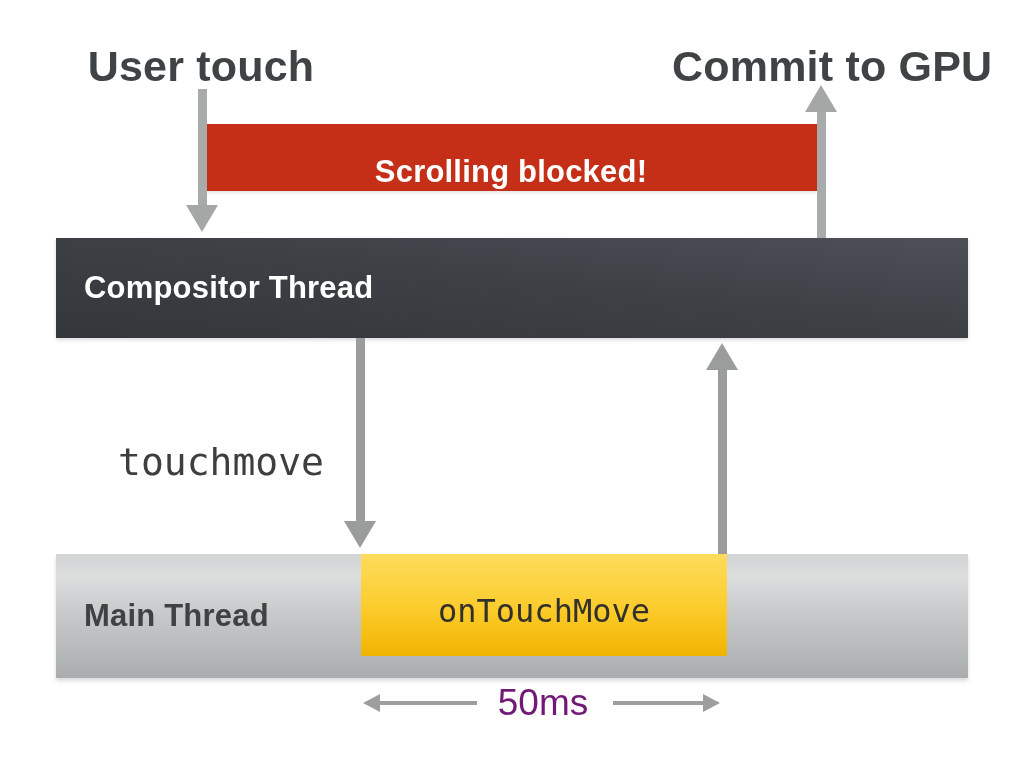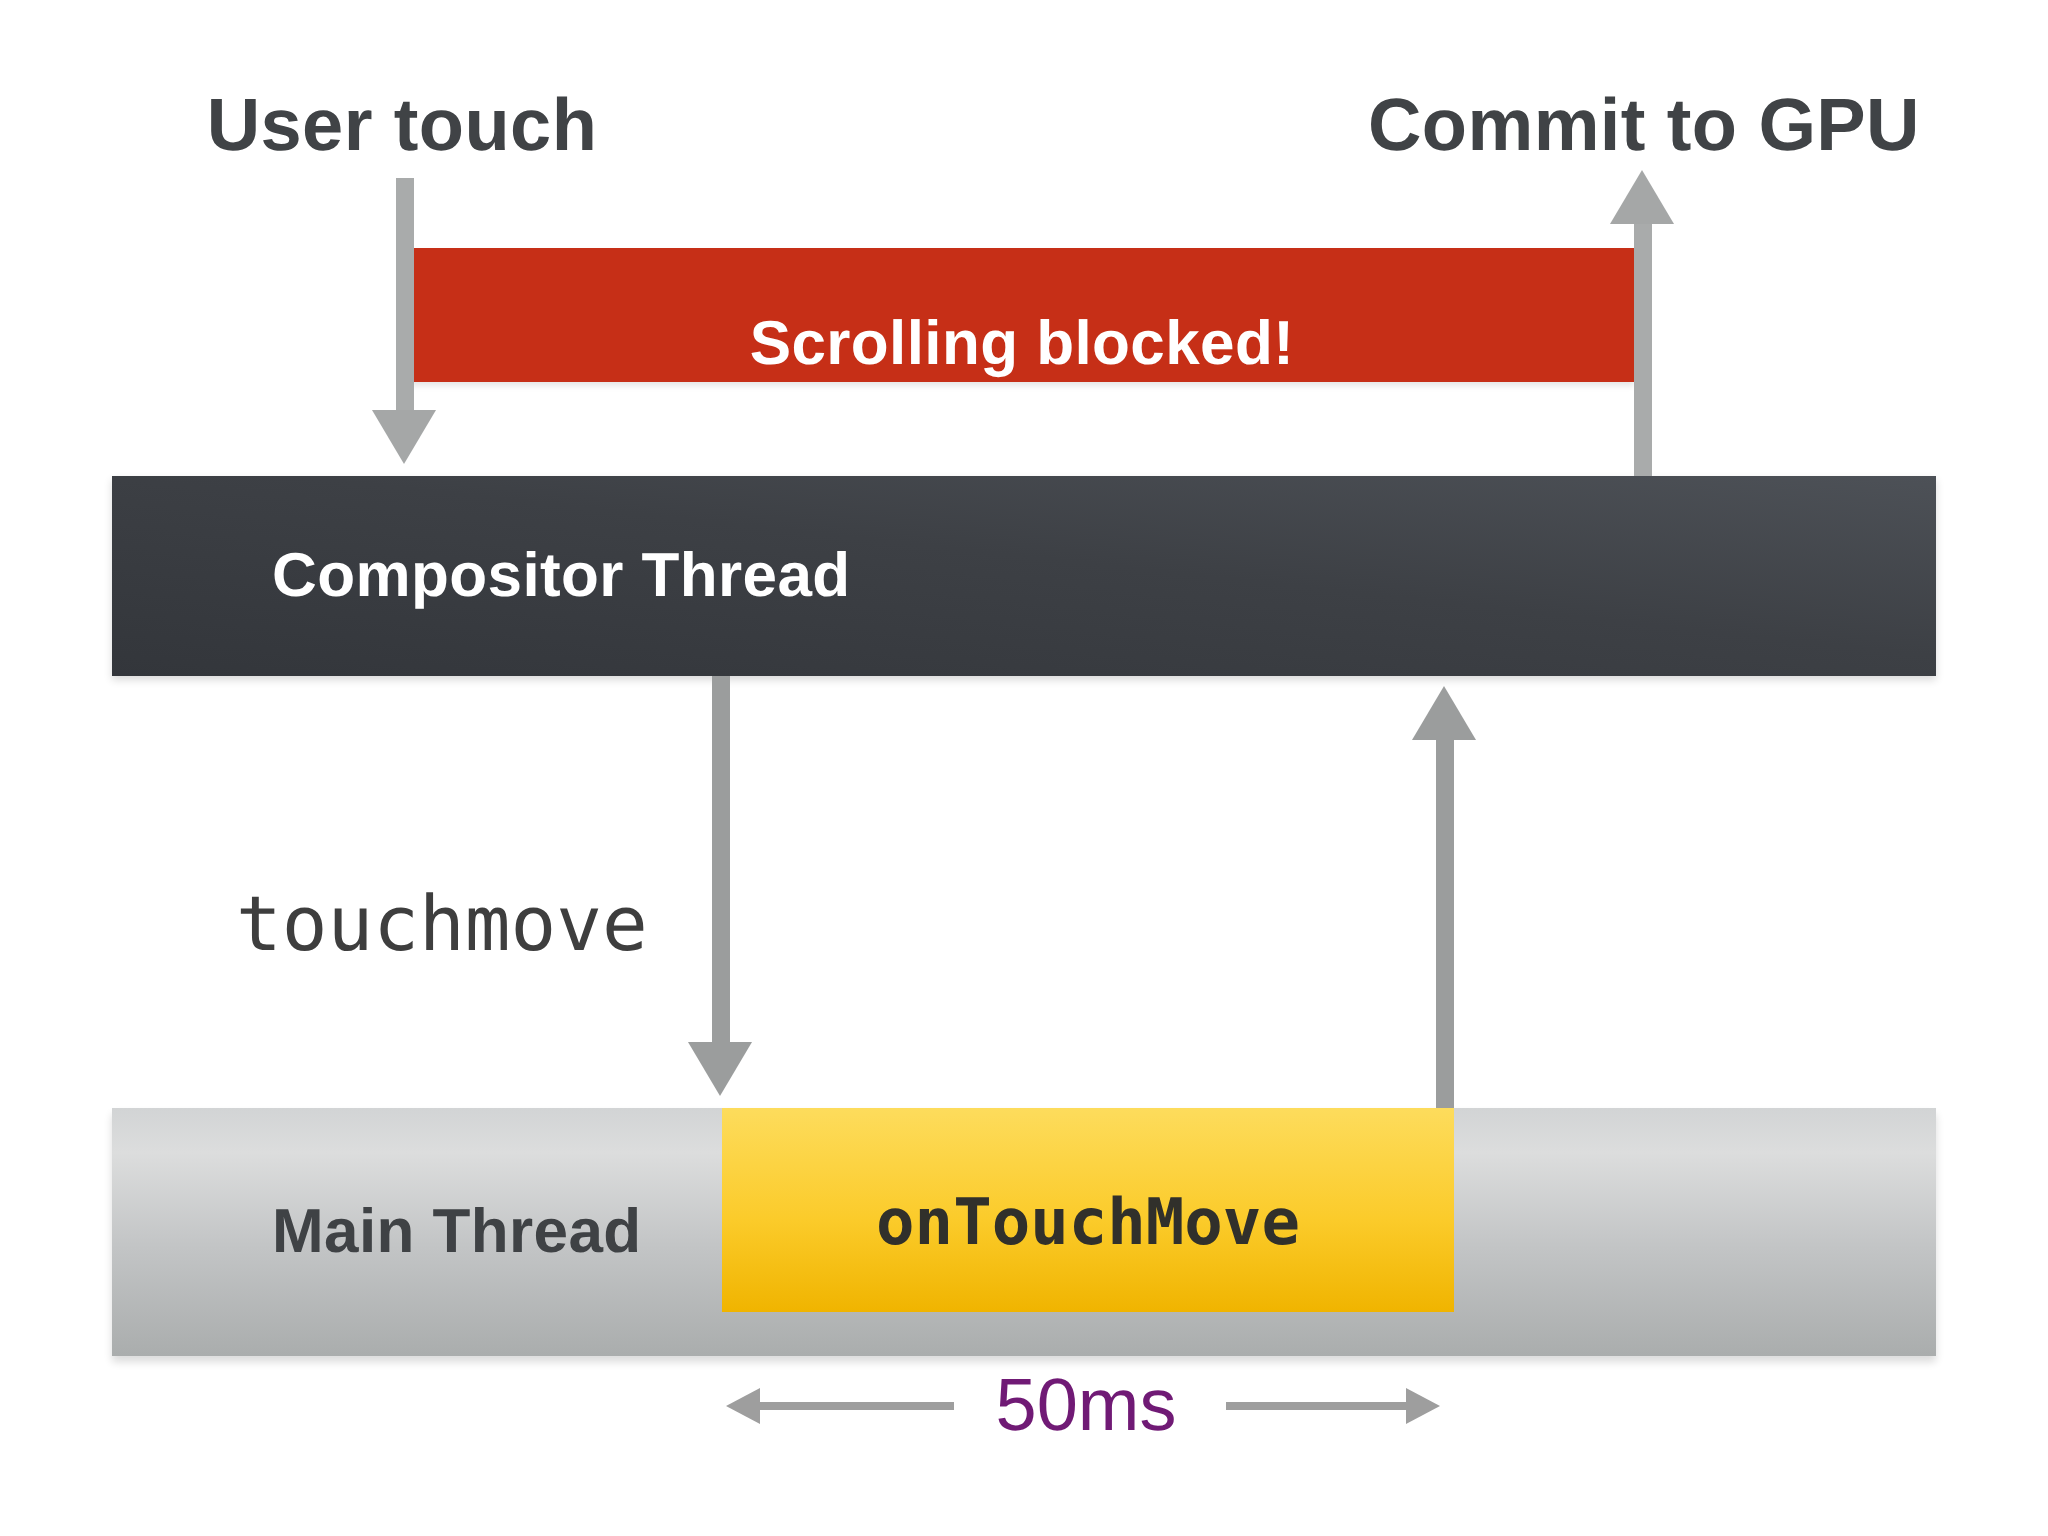--- a/index.html
+++ b/index.html
@@ -6,21 +6,21 @@
   .stage{
     position:relative;
     width:1024px;height:768px;
     background:#ffffff;
     overflow:hidden;
     font-family:"Liberation Sans", sans-serif;
   }
   .heading{
     position:absolute;
     top:42px;
-    font-size:37px;
+    font-size:43px;
     font-weight:700;
     color:#404346;
     text-align:center;
     letter-spacing:0.2px;
     white-space:nowrap;
   }
   #label-user-touch{left:51px;width:300px;}
   #label-commit-gpu{left:672px;width:300px;}
 
   
@@ -37,21 +37,21 @@
   }
 
   
   .bar{
     position:absolute;
     left:56px;width:912px;height:100px;
     display:flex;align-items:center;
     z-index:1;
   }
   .bar-label{
-    padding-left:80px;
+    padding-left:28px;
     font-size:31px;font-weight:700;letter-spacing:0.2px;
   }
   #compositor-bar{
     top:238px;
     background:linear-gradient(to top right,#33363b 0%,#3d4045 55%,#4d5157 100%);
     box-shadow:0 2px 4px rgba(0,0,0,0.15);
   }
   #compositor-bar .bar-label{color:#ffffff;}
   #main-bar{
     top:554px;height:124px;
@@ -71,21 +71,21 @@
     font-family:"DejaVu Sans Mono", monospace;
     margin-top:11px;
   }
   #label-touchmove{
     position:absolute;
     left:118px;top:429px;
     font-size:38px;color:#3e3e3e;
     white-space:nowrap;
   }
   #busy-block .busy-label{
-    font-size:32px;color:#31302b;font-weight:bold;
+    font-size:32px;color:#31302b;
   }
 
   
   .vshaft{position:absolute;width:9px;z-index:5;}
   .vhead{position:absolute;width:0;height:0;z-index:5;}
   .down-head{
     border-left:16px solid transparent;
     border-right:16px solid transparent;
     border-top:27px solid #a5a7a7;
   }

